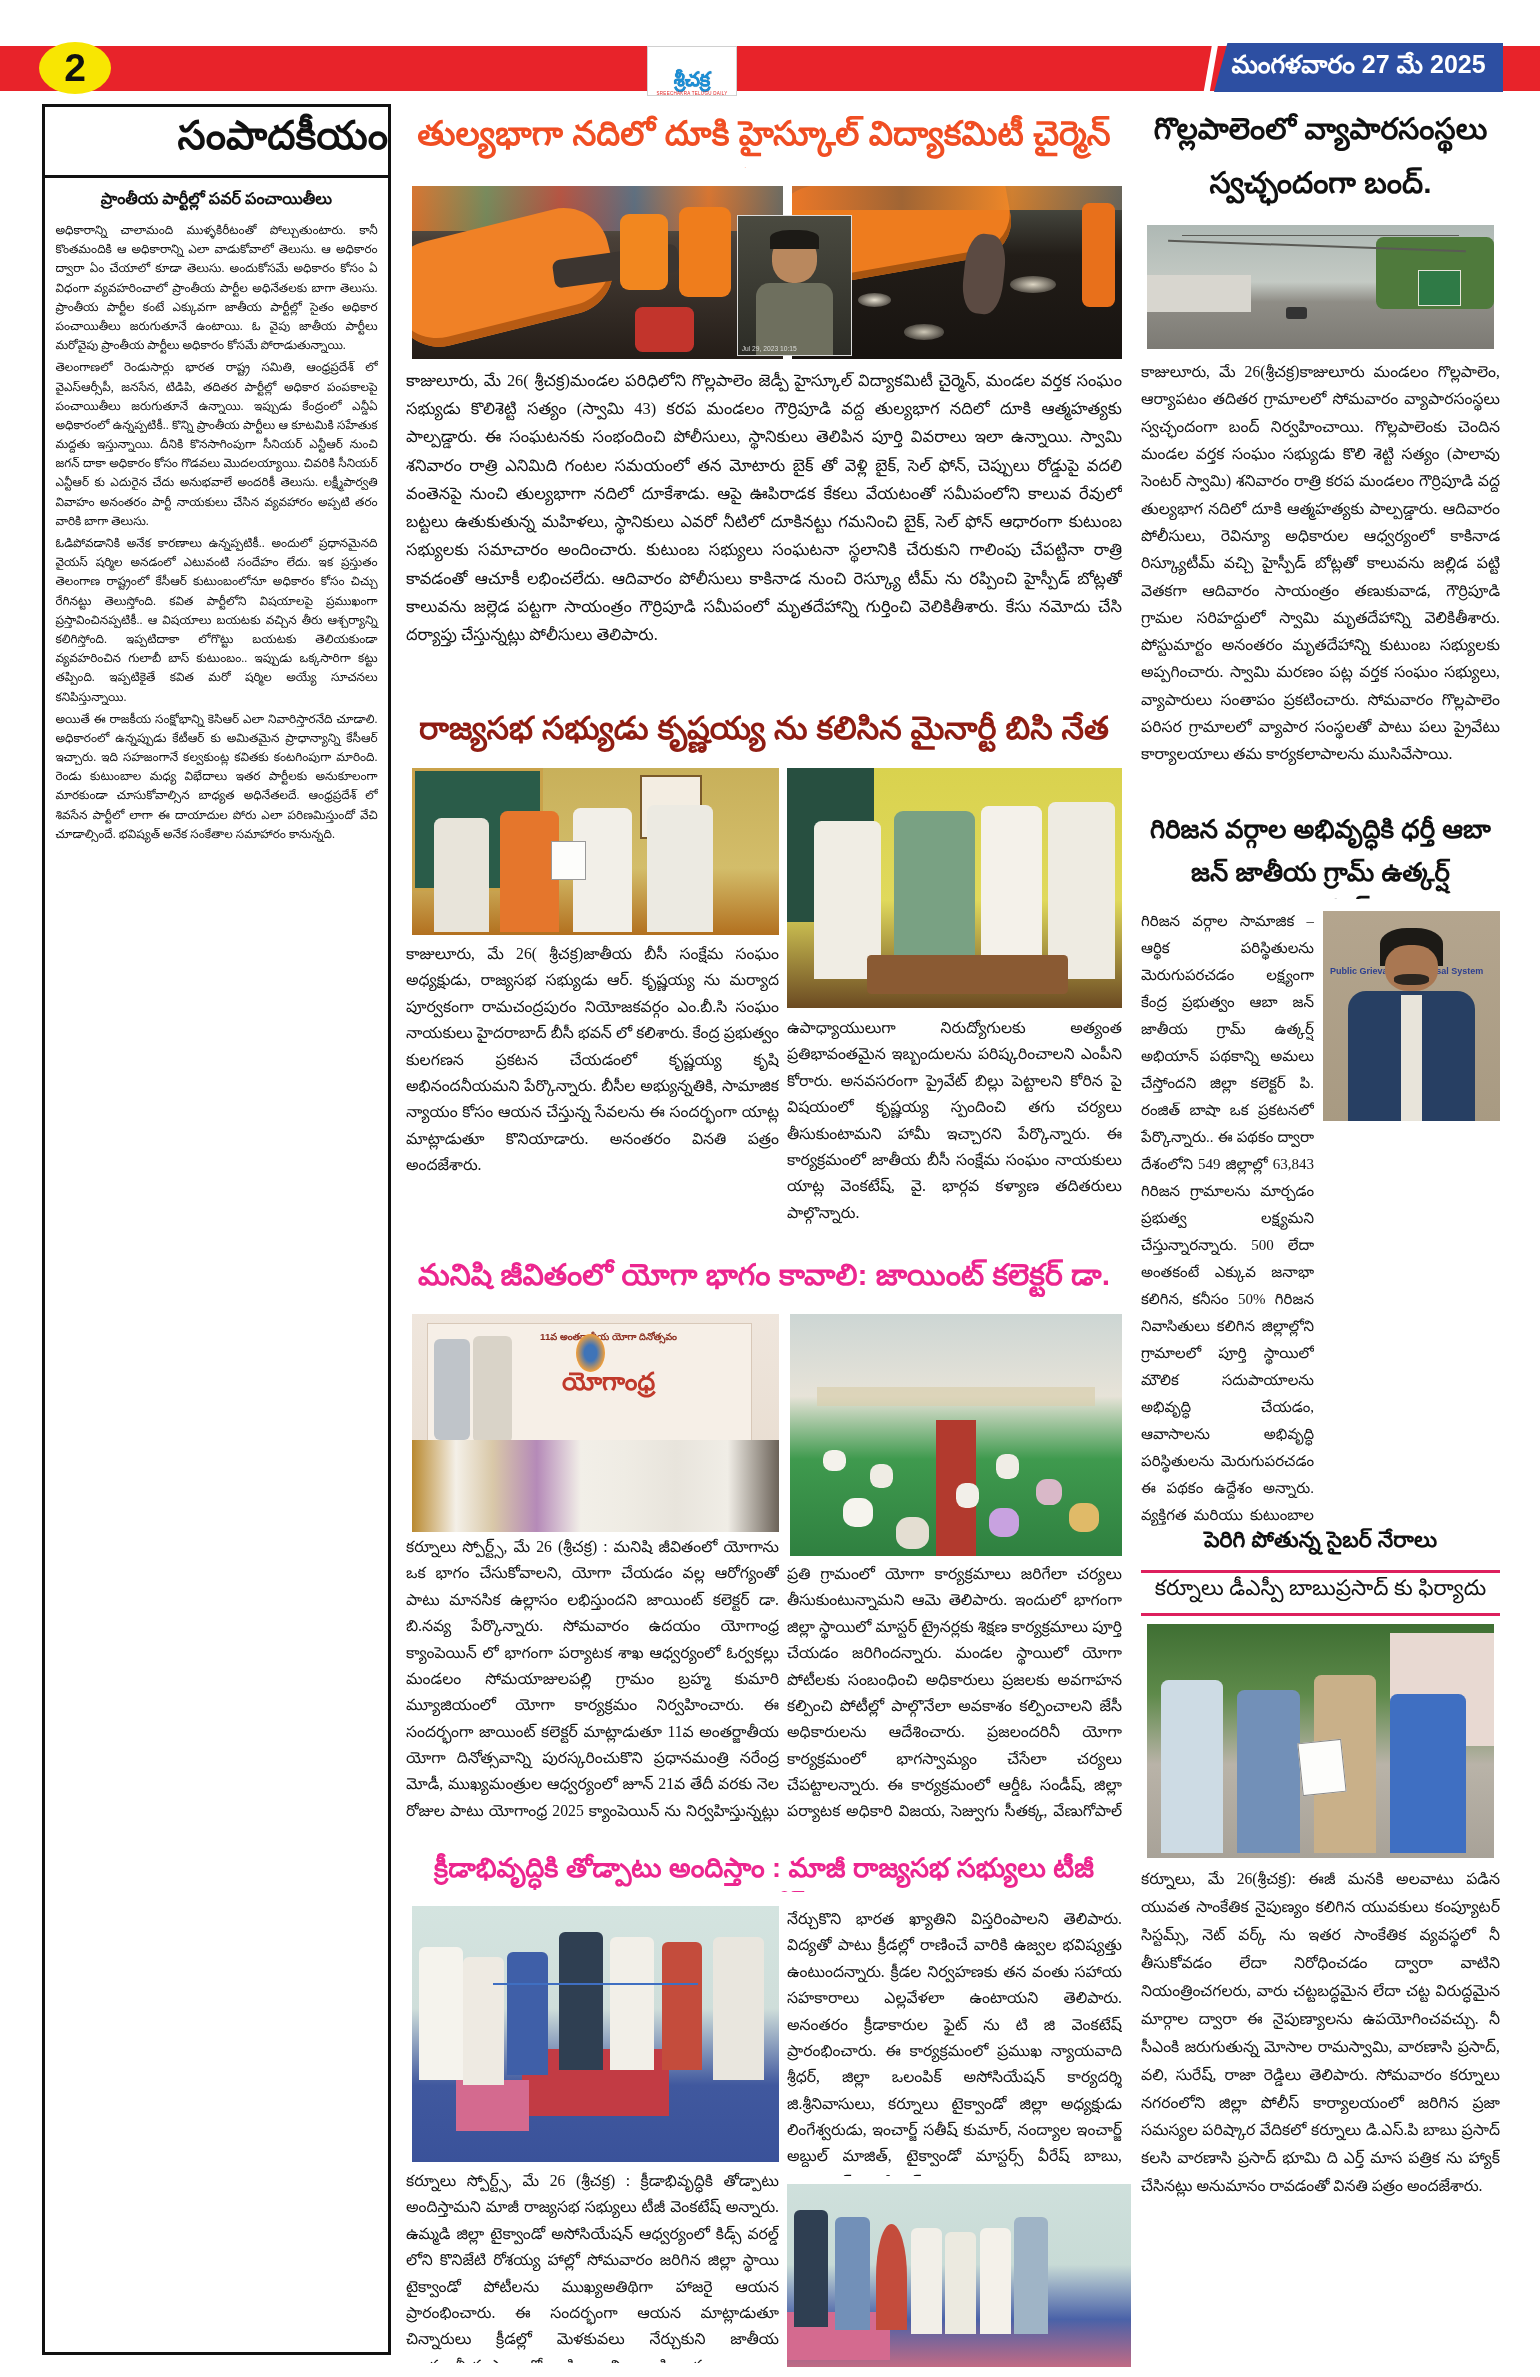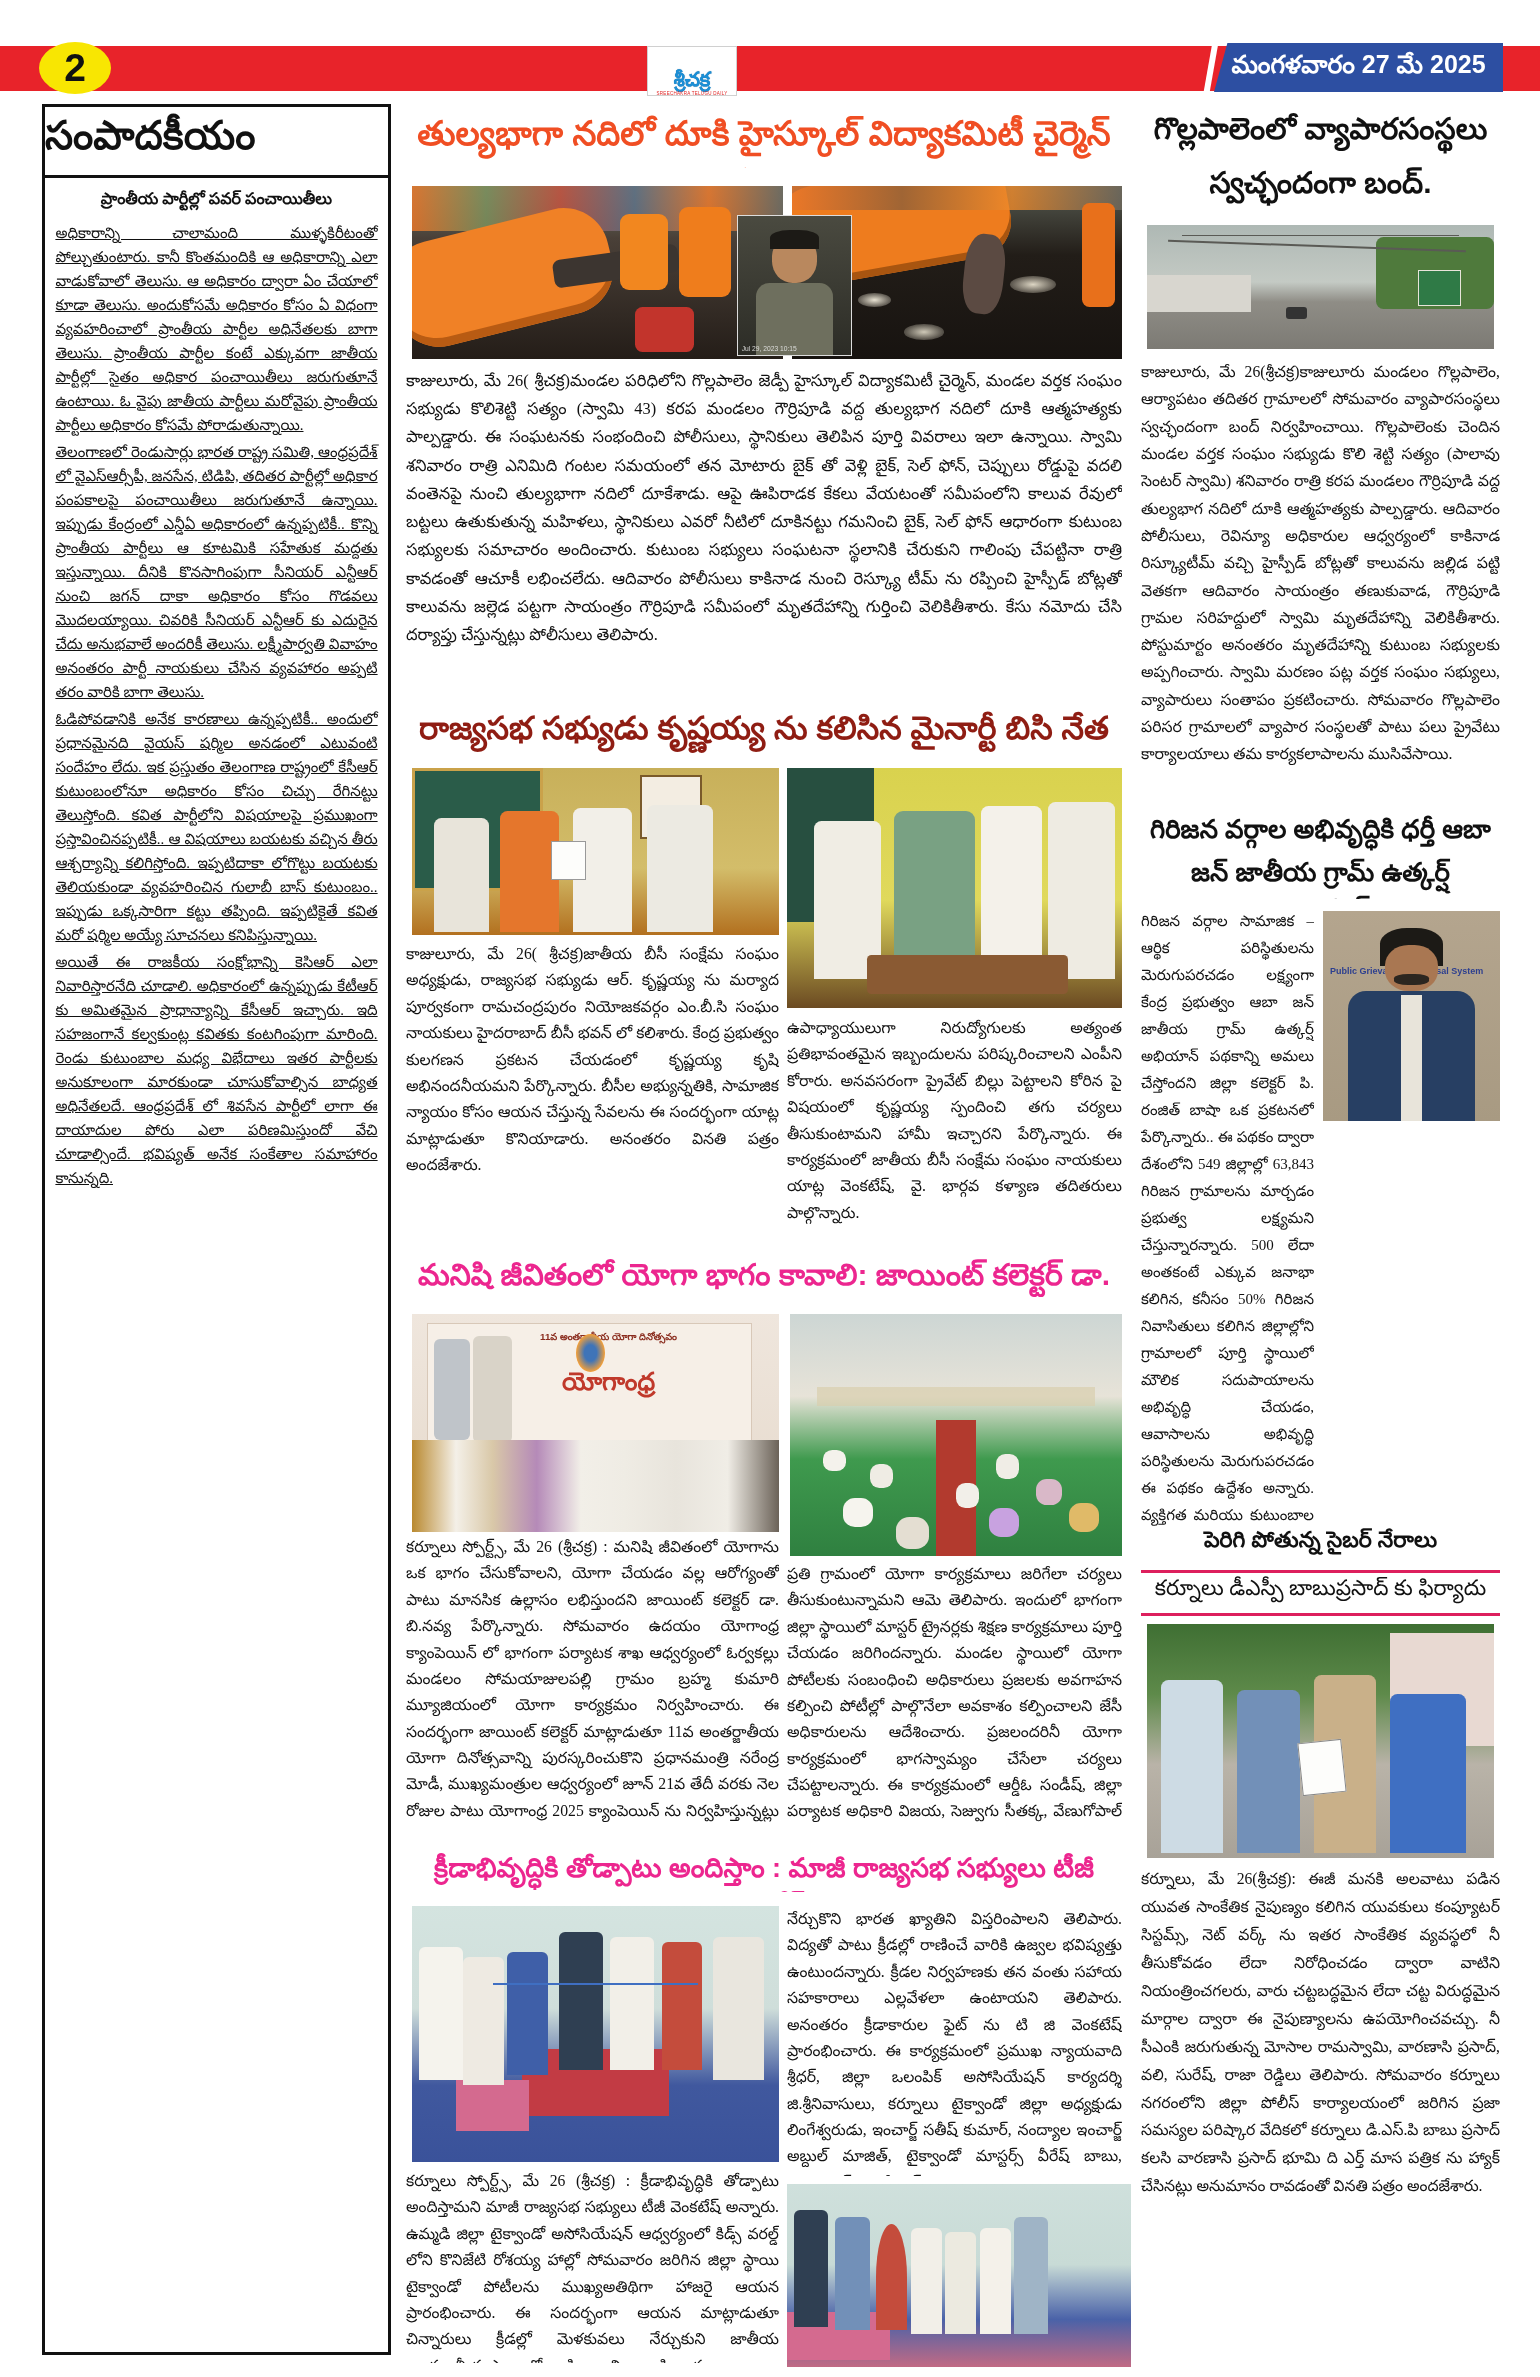--- a/index.html
+++ b/index.html
@@ -20,23 +20,23 @@
   .date-box{left:1214px;top:43px;width:289px;height:49px;background:#2d4fa2;
             clip-path:polygon(13.4px 0,100% 0,100% 100%,0 100%);
             display:flex;align-items:center;justify-content:center;}
   .date-box span{font-family:"Liberation Sans",sans-serif;font-weight:bold;color:#fff;font-size:25px;}
   .date-slash{left:1208px;top:40px;width:6px;height:55px;background:#fff;transform:rotate(10deg);}
   
   .body-text{font-size:15.7px;line-height:1.68;text-align:justify;overflow:hidden;}
   .headline{font-weight:bold;text-align:center;overflow:hidden;font-family:"Liberation Sans",sans-serif;}
   
   .ed-box{left:42px;top:104px;width:349px;height:2251px;border:3px solid #111;box-sizing:border-box;}
-  .ed-title{font-size:40px;font-weight:bold;text-align:left;padding:4.5px 0 7.5px 0;border-bottom:3px solid #111;}
+  .ed-title{font-size:40px;font-weight:bold;text-align:right;padding:4.5px 0 7.5px 0;border-bottom:3px solid #111;}
   .ed-headline{font-size:16px;font-weight:bold;text-align:center;margin:12px 4.5px 6px 4.5px;}
-  .ed-body{padding:3px 10.4px;font-size:15px;line-height:1.6;text-align:justify;height:2080px;overflow:hidden;text-decoration:underline;}
+  .ed-body{padding:3px 10.4px;font-size:12px;line-height:1.6;text-align:justify;height:2080px;overflow:hidden;}
   .ed-body p{margin:0 0 3px 0;}
   
   .photo{position:absolute;overflow:hidden;background:#8a8a8a;}
   .ph{position:absolute;}
   .wm{position:absolute;left:3.7px;bottom:3px;color:#eee;font-size:6.7px;font-family:"Liberation Sans",sans-serif;opacity:.85;}
   .boat-label{position:absolute;left:7.5px;top:28%;color:#fff;font-family:"Liberation Sans",sans-serif;
               font-weight:bold;font-size:9.7px;writing-mode:vertical-rl;letter-spacing:1.5px;}
   .overlay-txt{position:absolute;color:#2d3f8f;font-family:"Liberation Sans",sans-serif;font-weight:bold;}
   
   .red-rule{border-bottom:3px solid #dd1f5d;}

